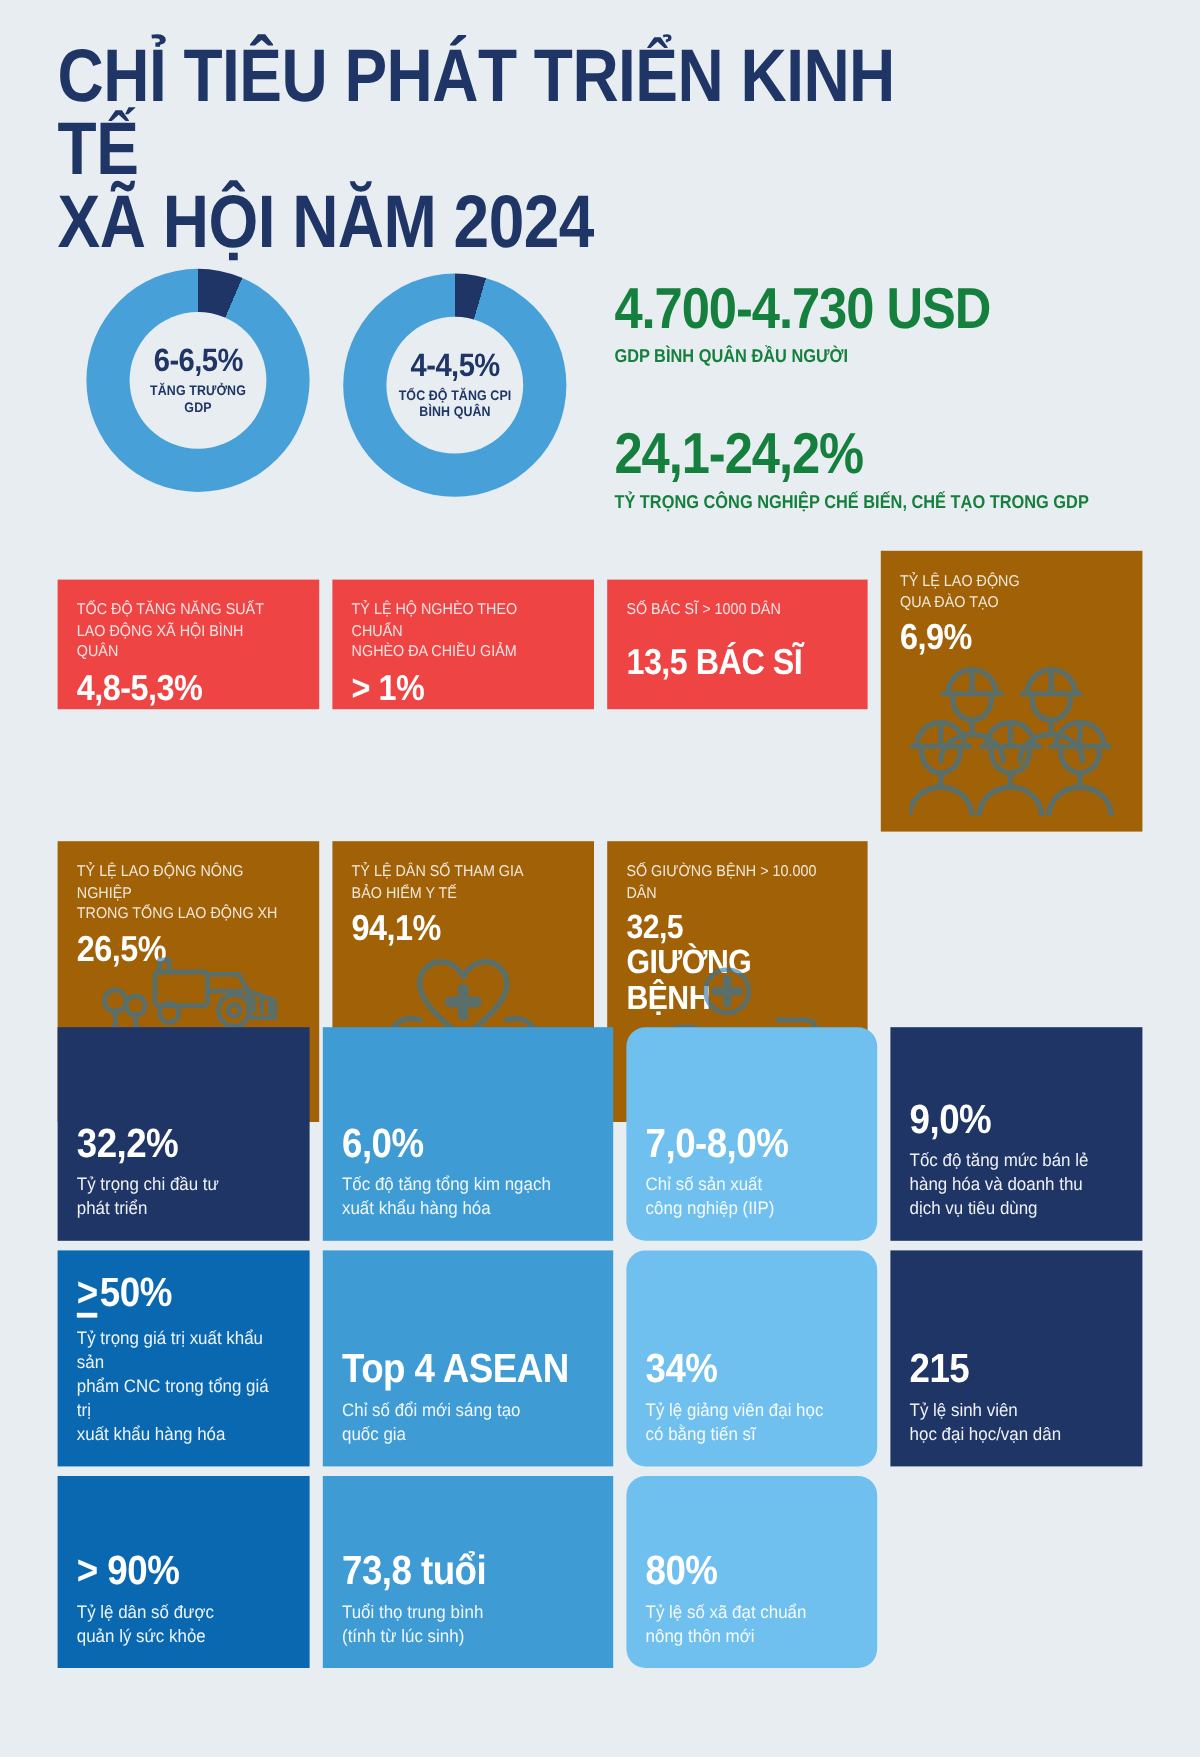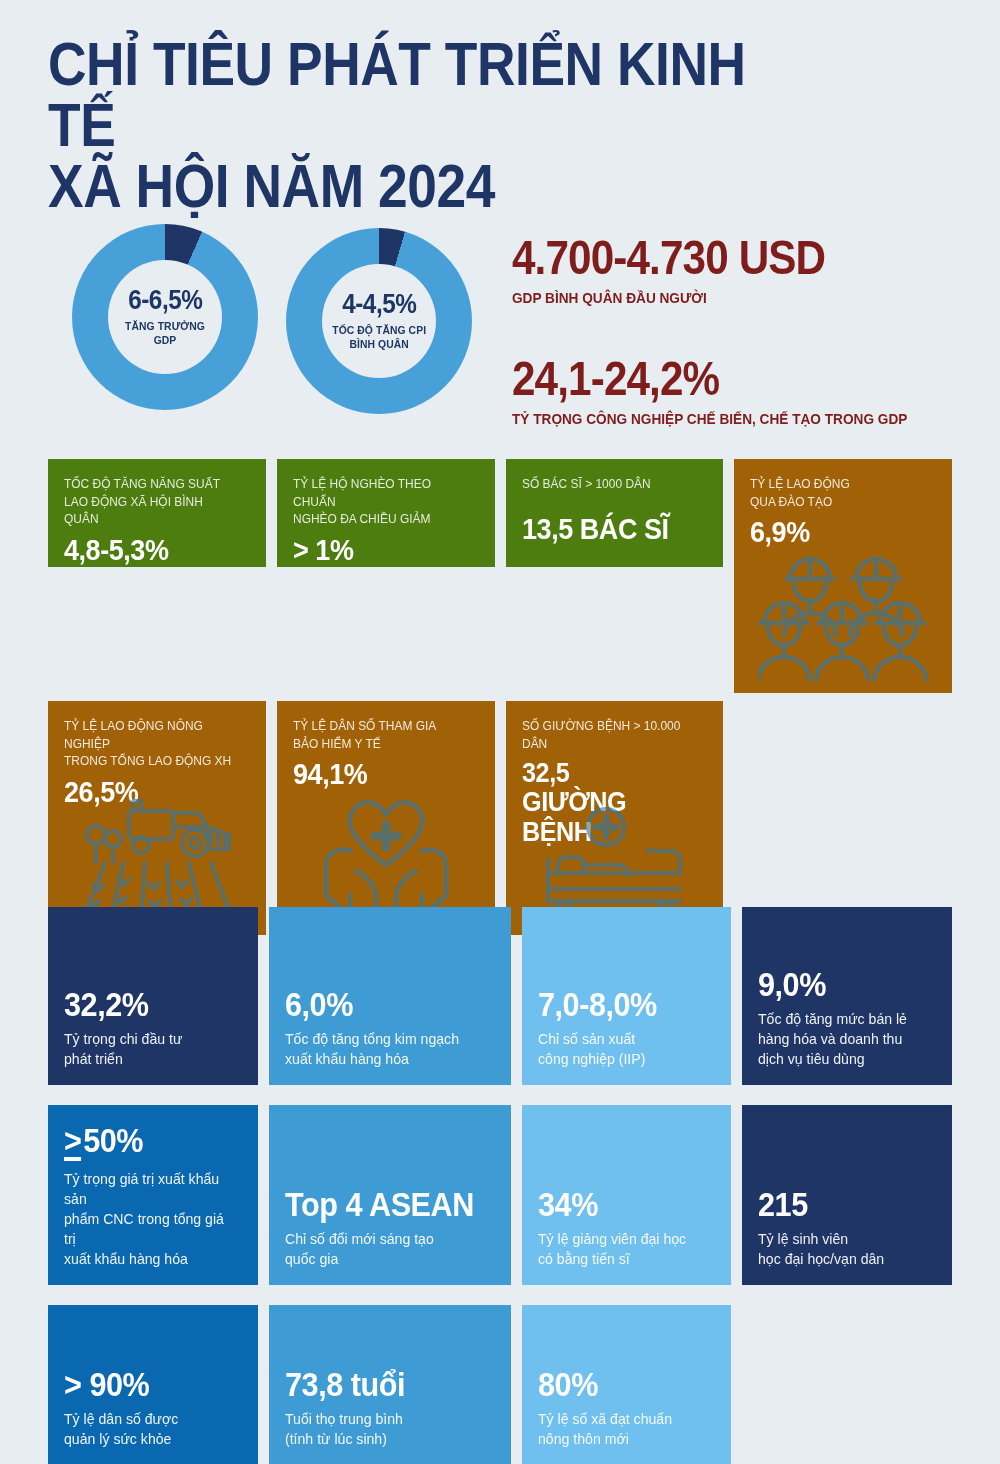--- a/index.html
+++ b/index.html
@@ -42,41 +42,41 @@
   }
   .donut .sub {
     color:#1f3566; font-weight:bold; font-size:11.5px; line-height:1.18;
     margin-top:6px; text-transform:uppercase;
     transform:scaleX(0.9); letter-spacing:0.1px;
   }
   #donut-gdp { left:72px; top:224px; }
   #donut-cpi { left:286px; top:228px; }
 
   
-  .hstat { position:absolute; color:#7f1d1d; }
+  .hstat { position:absolute; color:#15803d; }
   .hstat .num {
     font-weight:bold; font-size:48px; line-height:1;
     transform:scaleX(0.88); transform-origin:left center;
     letter-spacing:-1px; white-space:nowrap;
   }
   .hstat .lbl {
     font-weight:bold; font-size:15.5px; line-height:1.1; margin-top:7px;
     text-transform:uppercase; transform:scaleX(0.88); transform-origin:left center;
     white-space:nowrap;
   }
   #hstat-gdp-capita { left:512px; top:234px; }
   #hstat-manufacturing { left:512px; top:355px; }
 
   
   .mid-grid {
     position:absolute; left:48px; top:459px; width:904px;
     display:grid; grid-template-columns:repeat(4,1fr); gap:8px 11px;
   }
   .card-dark {
-    background:#4d7c0f; color:#ffffff; padding:16px 14px 14px 16px; height:108px;
+    background:#ef4444; color:#ffffff; padding:16px 14px 14px 16px; height:108px;margin-top:24px;
   }
   .card-light {
     background:#a16207; color:#ffffff; padding:16px 14px 10px 16px; height:234px;
     position:relative; overflow:hidden;
   }
   .ct {
     font-size:13px; line-height:1.35; text-transform:uppercase;
     color:rgba(255,255,255,0.86); font-weight:normal;
     transform:scaleX(0.92); transform-origin:left top;
   }
@@ -85,23 +85,23 @@
     transform:scaleX(0.9); transform-origin:left top; letter-spacing:-0.5px;
   }
   .cv.two-line { font-size:28px; }
   .card-light .icon {
     position:absolute; left:50%; bottom:8px; transform:translateX(-50%);
     opacity:0.62;
   }
 
   
   .bot-grid {
-    position:absolute; left:48px; top:907px; width:904px;
+    position:absolute; left:48px; top:856px; width:904px;
     display:grid; grid-template-columns:repeat(4,1fr);
-    grid-template-rows:178px 180px 160px; gap:20px 11px;
+    grid-template-rows:178px 180px 160px; gap:8px 11px;
   }
   .bcard {
     padding:0 16px 16px 16px; color:#fff;
     display:flex; flex-direction:column; justify-content:flex-end;
   }
   .bcard .bnum {
     font-weight:bold; font-size:34px; line-height:1;
     transform:scaleX(0.9); transform-origin:left bottom;
     letter-spacing:-0.5px; white-space:nowrap;
   }
@@ -110,21 +110,21 @@
     padding-bottom:2px; margin-right:2px;
   }
   .bcard .bdesc {
     font-size:15px; line-height:1.34; margin-top:8px;
     color:rgba(255,255,255,0.93); font-weight:normal;
     transform:scaleX(0.94); transform-origin:left top;
   }
   .c1 { background:#1f3566; }
   .c2 { background:#0a68b0; }
   .c3 { background:#3e9bd4; }
-  .c4 { background:#6fc0ef; }
+  .c4 { background:#6fc0ef;border-radius:16px; }
 </style>
 </head>
 <body>
 
 <div class="page">
 
   <div class="title">
     <span class="l1">CHỈ TIÊU PHÁT TRIỂN KINH TẾ</span>
     <span class="l2">XÃ HỘI NĂM 2024</span>
   </div>

